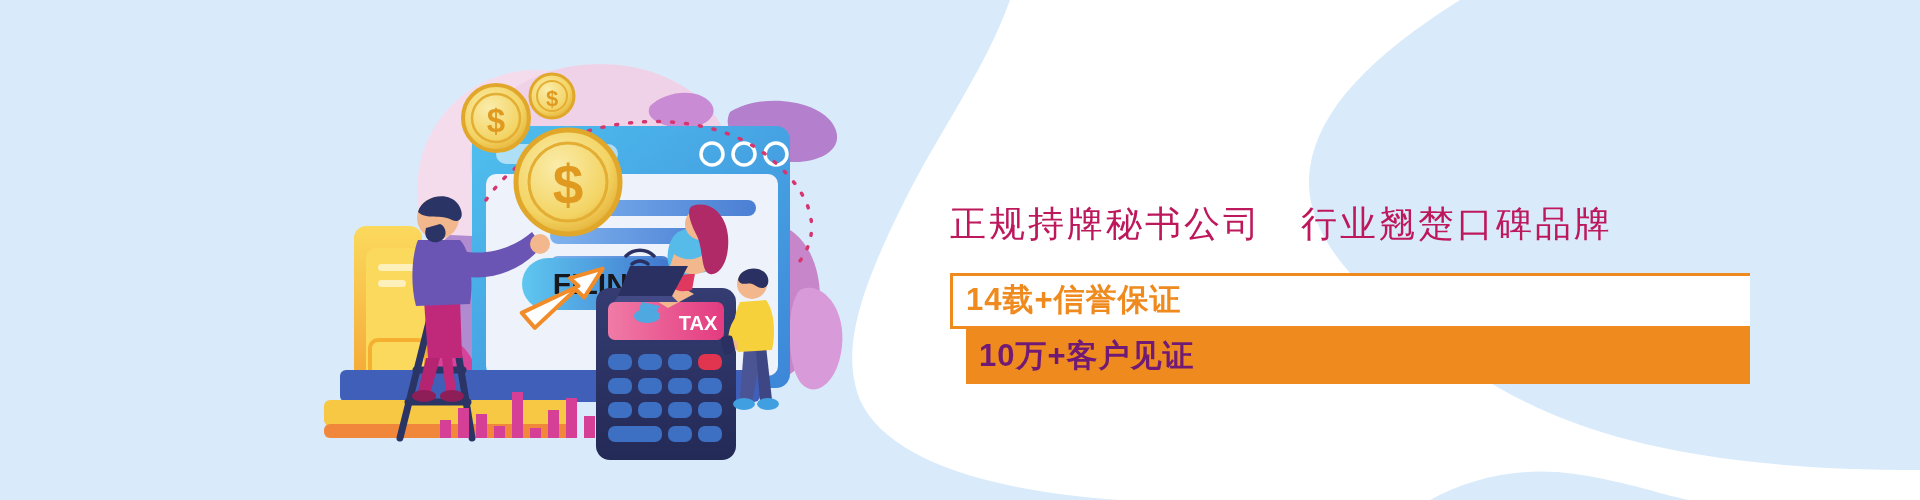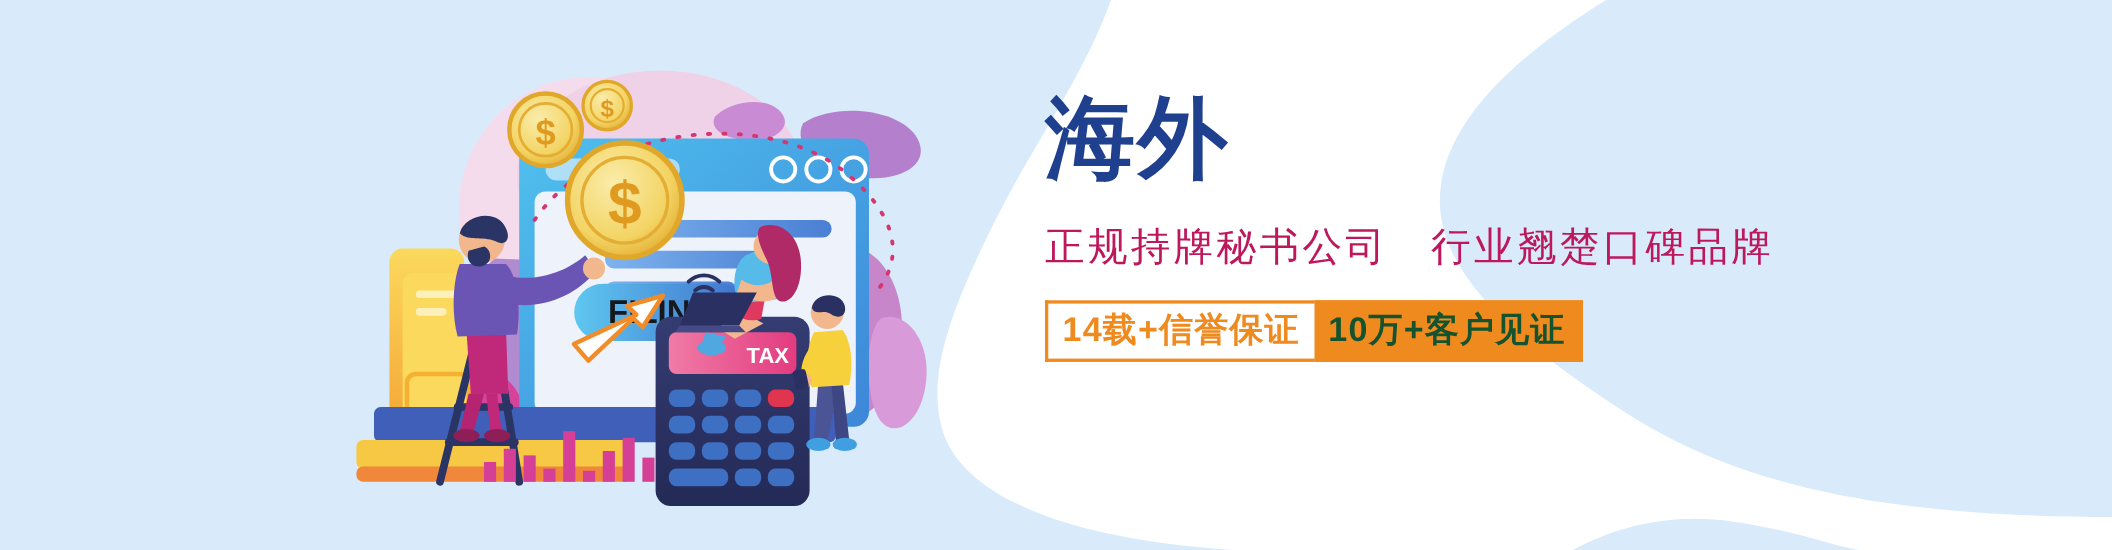--- a/index.html
+++ b/index.html
@@ -37,32 +37,32 @@
 
   .subline {
     margin-top:32px;
     font-size:36px;
     color:#be185d;
     letter-spacing:3px;
     white-space:nowrap;
     font-family:"DejaVu Sans","Liberation Sans",sans-serif;
   }
 
-  .badges { margin-top:24px; display:flex; }
+  .badges { margin-top:24px; display:flex;flex-direction:column; }
   .badge {
     font-size:31px; font-weight:bold; letter-spacing:1px;
     padding:6px 13px 8px 13px; white-space:nowrap; line-height:1.15;
   }
   .badge-outline {
     background:#ffffff; color:#ef8a1f;
     border:3px solid #ef8a1f; border-right:none;
   }
   .badge-solid {
-    background:#ef8a1f; color:#14532d;
-    border:3px solid #ef8a1f; border-left:none;
+    background:#ef8a1f; color:#701a75;
+    border:3px solid #ef8a1f; border-left:none;margin-left:16px;
   }
 </style>
 </head>
 <body>
 
 <div class="banner">
 
   <div class="bg-layer">
     <svg viewBox="0 0 1920 500" preserveAspectRatio="none">
       <rect x="0" y="0" width="1920" height="500" fill="#d9ebfa"></rect>
@@ -266,21 +266,20 @@
         <rect x="248" y="370" width="11" height="28"></rect>
         <rect x="266" y="358" width="11" height="40"></rect>
         <rect x="284" y="376" width="11" height="22"></rect>
       </g>
     </svg>
   </div>
 
   <div class="copy">
 
     <div class="headline">
-      <span class="hl-a">海外</span>
     </div>
 
     <div class="subline">正规持牌秘书公司　行业翘楚口碑品牌</div>
 
     <div class="badges">
       <span class="badge badge-outline">14载+信誉保证</span>
       <span class="badge badge-solid">10万+客户见证</span>
     </div>
 
   </div>

